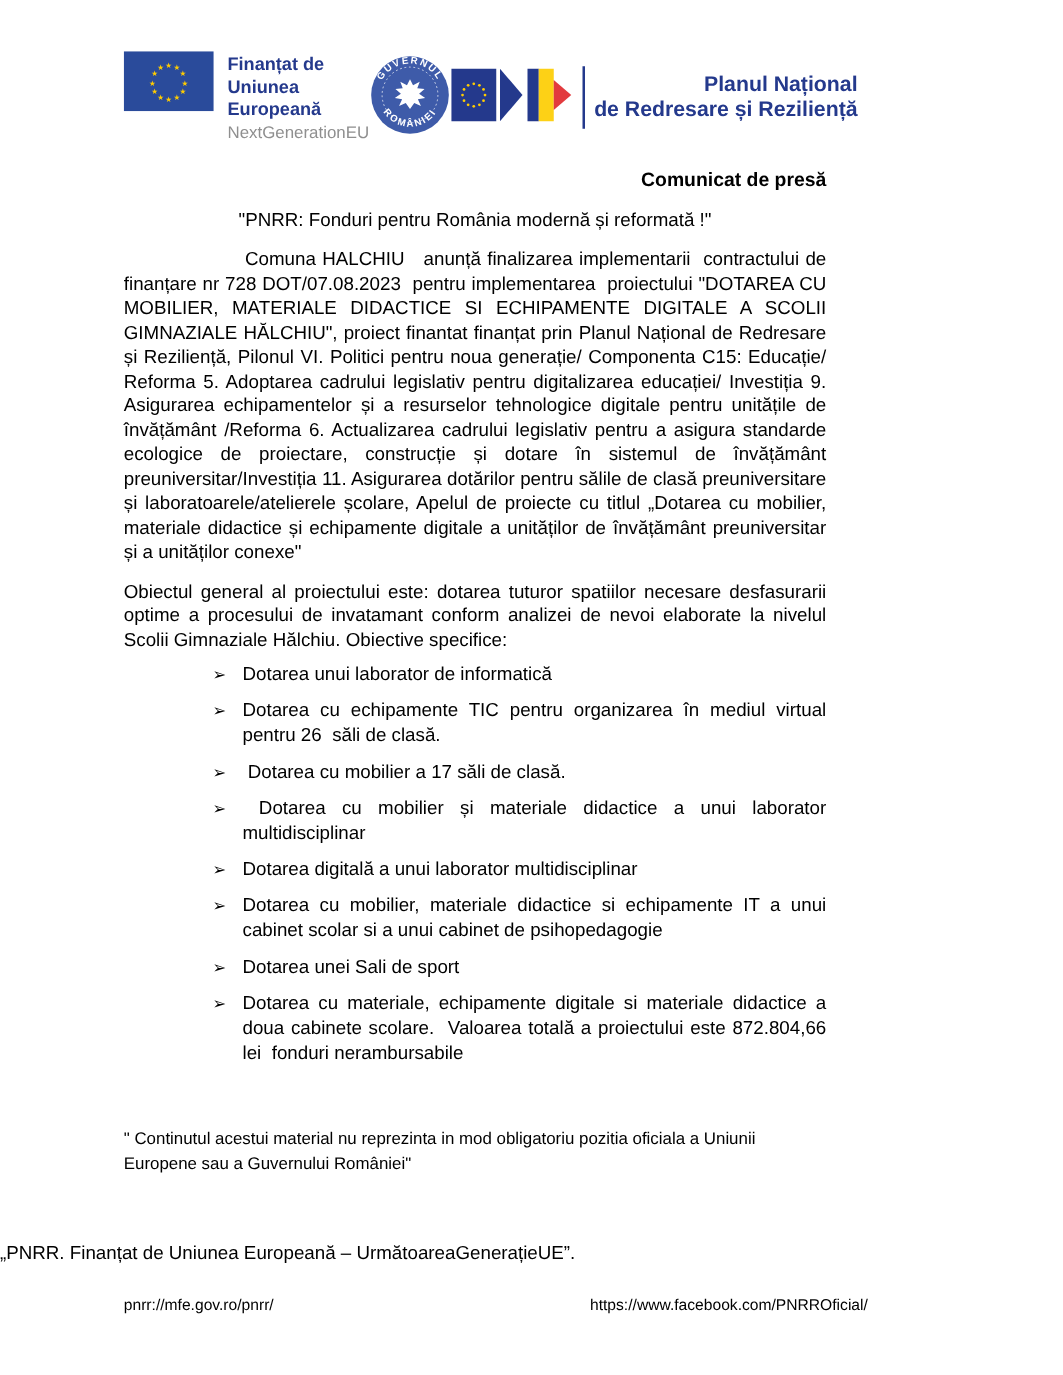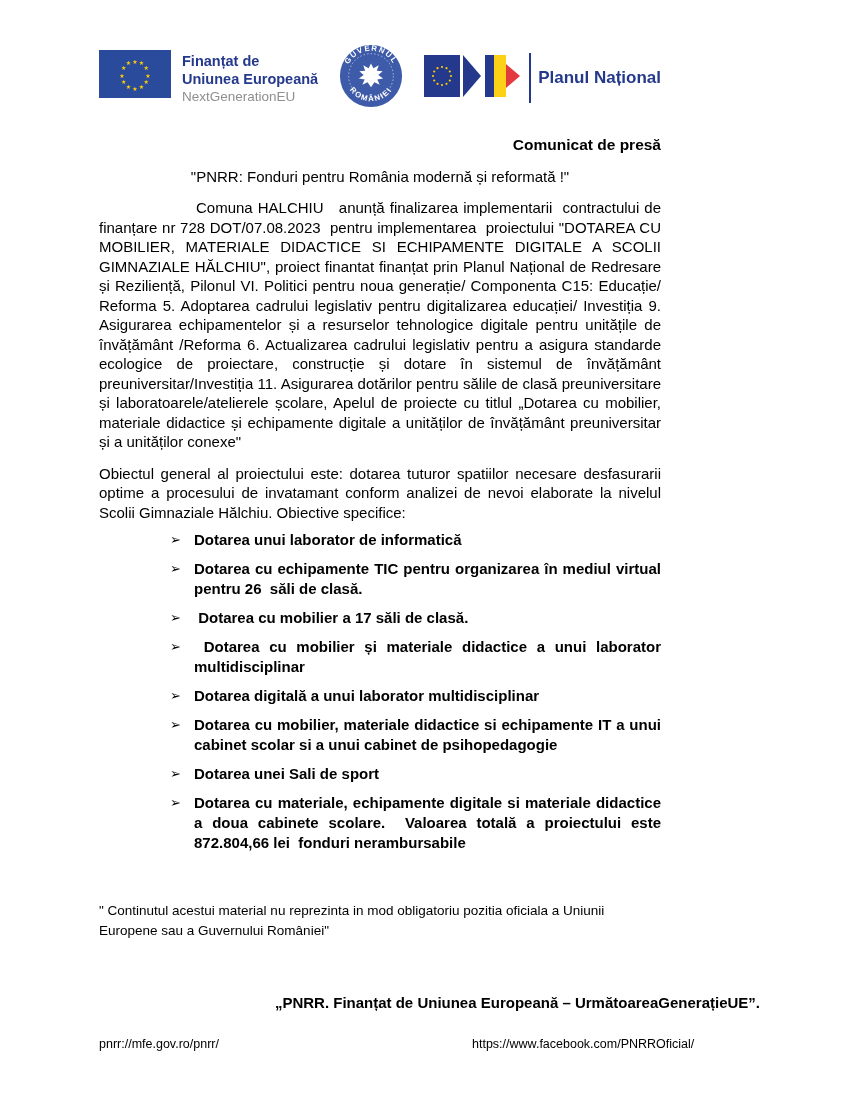--- a/index.html
+++ b/index.html
@@ -24,27 +24,27 @@
   
   .doc-title { text-align: right; font-weight: bold; font-size: 15.5px; margin-top: 26px; }
   .doc-subtitle { text-align: center; font-size: 15px; margin-top: 14px; }
   .para { font-size: 15px; line-height: 19.5px; text-align: justify; white-space: pre-wrap; margin: 0; }
   .p1 { margin-top: 13px; text-indent: 97px; }
   .p2 { margin-top: 12px; }
 
   .bullets { margin: 8px 0 0 71px; }
   .bullet { display: flex; margin-bottom: 9px; }
   .bullet .marker { width: 24px; flex: none; font-size: 13px; padding-top: 2px; }
-  .bullet .btext { flex: 1; font-size: 15px; line-height: 20px; text-align: justify; white-space: pre-wrap; font-weight: bold; }
+  .bullet .btext { flex: 1; font-size: 15px; line-height: 20px; text-align: justify; white-space: pre-wrap; }
 
   .dates { margin-top: 26px; font-size: 15px; line-height: 20px; }
   .date2 { margin-top: 10px; }
   .disclaimer { margin-top: 48px; font-size: 13.5px; line-height: 20px; white-space: pre-wrap; }
 
-  .motto { position: absolute; left: 0; right: 0; top: 994px; text-align: right; font-weight: bold; font-size: 15px; }
+  .motto { position: absolute; left: 0; right: 0; top: 994px; text-align: left; font-weight: normal; font-size: 15px; }
   .links { position: absolute; left: 99px; right: 99px; top: 1037px; height: 18px; font-size: 12.5px; }
   .link-left { position: absolute; left: 0; top: 0; color: #000; text-decoration: none; }
   .link-right { position: absolute; left: 373px; top: 0; color: #000; text-decoration: none; }
 </style>
 </head>
 <body>
 
 <div class="page">
   <div class="content">
 
@@ -115,20 +115,21 @@
             </g>
             <polygon points="39,3 57,24 39,45" fill="#24398c"></polygon>
             <rect x="61" y="3" width="9" height="42" fill="#24398c"></rect>
             <rect x="70" y="3" width="12" height="42" fill="#fdd116"></rect>
             <polygon points="82,12 96,24 82,36" fill="#e23a3e"></polygon>
           </svg>
         </span>
         <div class="pnrr-divider"></div>
         <div class="pnrr-text">
           <div class="l">Planul Național</div>
+          <div class="l">de Redresare și Reziliență</div>
         </div>
       </div>
 
     </header>
 
     <div class="doc-title">Comunicat de presă</div>
     <div class="doc-subtitle">"PNRR: Fonduri pentru România modernă și reformată !"</div>
 
     <p class="para p1">Comuna HALCHIU   anunță finalizarea implementarii  contractului de finanțare nr 728 DOT/07.08.2023  pentru implementarea  proiectului "DOTAREA CU MOBILIER, MATERIALE DIDACTICE SI ECHIPAMENTE DIGITALE A SCOLII GIMNAZIALE HĂLCHIU", proiect finantat finanțat prin Planul Național de Redresare și Reziliență, Pilonul VI. Politici pentru noua generație/ Componenta C15: Educație/ Reforma 5. Adoptarea cadrului legislativ pentru digitalizarea educației/ Investiția 9. Asigurarea echipamentelor și a resurselor tehnologice digitale pentru unitățile de învățământ /Reforma 6. Actualizarea cadrului legislativ pentru a asigura standarde ecologice de proiectare, construcție și dotare în sistemul de învățământ preuniversitar/Investiția 11. Asigurarea dotărilor pentru sălile de clasă preuniversitare și laboratoarele/atelierele școlare, Apelul de proiecte cu titlul „Dotarea cu mobilier, materiale didactice și echipamente digitale a unităților de învățământ preuniversitar și a unităților conexe"</p>
     <p class="para p2">Obiectul general al proiectului este: dotarea tuturor spatiilor necesare desfasurarii optime a procesului de invatamant conform analizei de nevoi elaborate la nivelul Scolii Gimnaziale Hălchiu. Obiective specifice:</p>

